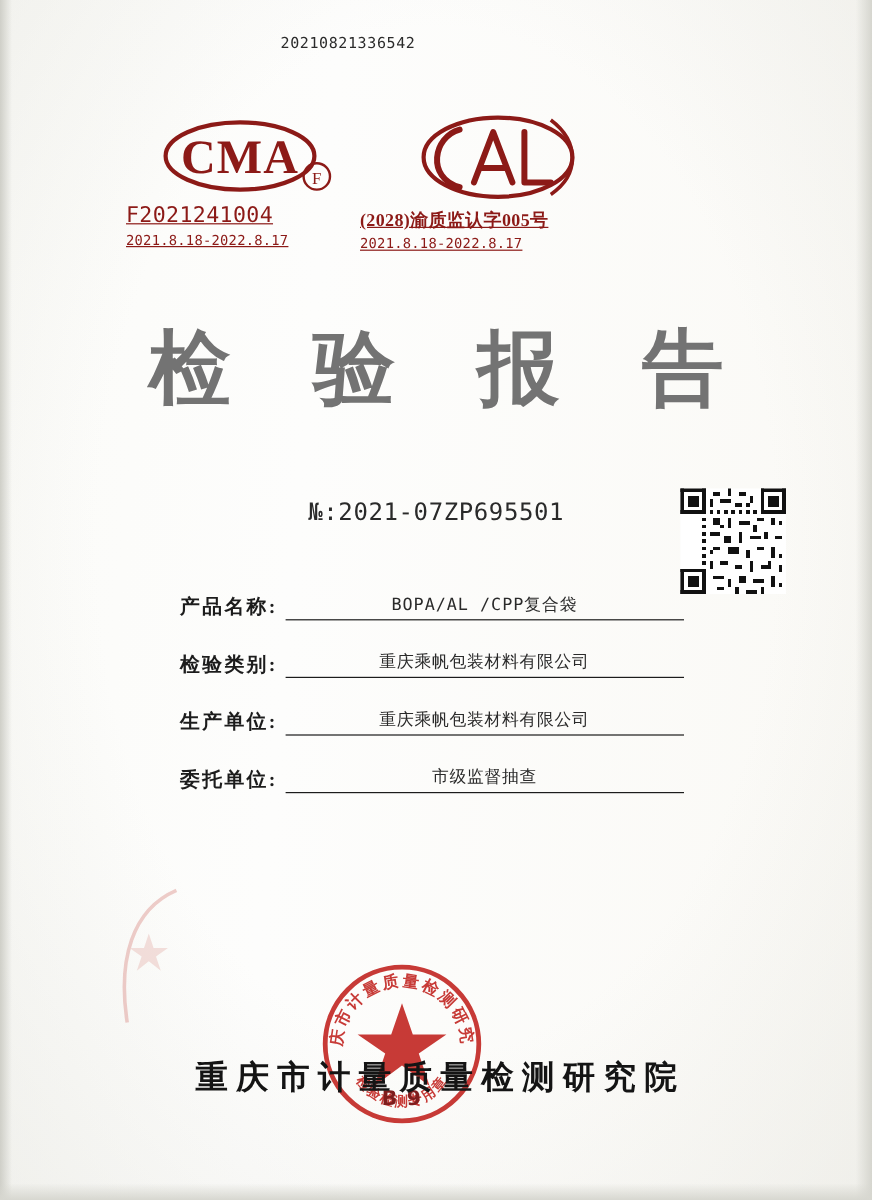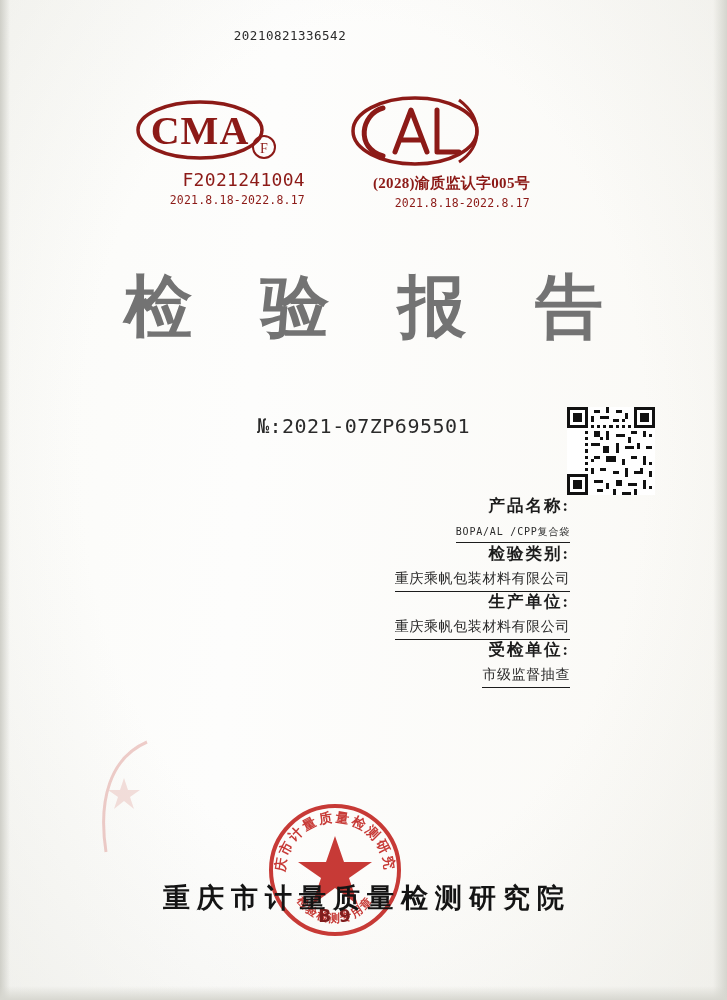--- a/index.html
+++ b/index.html
@@ -66,22 +66,23 @@
     text-align: center;
     font-family: "DejaVu Sans Mono", monospace;
     font-size: 12.5px;
     letter-spacing: 0.5px;
     color: #2b2b2b;
   }
 
   
   .mark-block {
     position: absolute;
-    text-align: right;
+    text-align: left;
     color: #8c1a17;
+    text-decoration: underline;
   }
   #cma-block { left: 105px; top: 95px; width: 200px; }
   #cal-block { left: 300px; top: 92px; width: 230px; }
 
   .mark-logo { display: block; margin: 0 auto; }
   .mark-line1 {
     font-family: "DejaVu Sans Mono", monospace;
     font-size: 18px;
     color: #8c1a17;
     margin-top: 4px;
@@ -139,23 +140,22 @@
 
   
   #fields {
     position: absolute;
     left: 150px;
     top: 495px;
     width: 420px;
   }
   .field-row {
     display: flex;
-    align-items: flex-end;
+    align-items: flex-start;
     height: 48px;
-    flex-direction: column;
   }
   .field-label {
     font-family: "Liberation Serif", "DejaVu Serif", serif;
     font-size: 16.5px;
     font-weight: bold;
     color: #1c1c1c;
     letter-spacing: 2px;
     white-space: nowrap;
     padding-bottom: 4px;
   }
@@ -167,21 +167,21 @@
     margin-left: 6px;
   }
   .field-value {
     font-family: "Liberation Serif", "DejaVu Serif", serif;
     font-size: 14px;
     color: #2a2a2a;
     letter-spacing: 0.6px;
   }
   .field-value.mono {
     font-family: "DejaVu Sans Mono", monospace;
-    font-size: 10px;
+    font-size: 14px;
     letter-spacing: 0.8px;
   }
 
   
   #institute {
     position: absolute;
     top: 880px;
     left: 0;
     width: 727px;
     text-align: center;
@@ -410,21 +410,21 @@
 
     <div class="field-row">
       <span class="field-label">生产单位:</span>
       <span class="field-value-wrap">
         <span class="field-value">重庆乘帆包装材料有限公司</span>
       </span>
     </div>
 
 
     <div class="field-row">
-      <span class="field-label">受检单位:</span>
+      <span class="field-label">委托单位:</span>
       <span class="field-value-wrap">
         <span class="field-value">市级监督抽查</span>
       </span>
     </div>
 
   </div>
 
   <svg id="ghost-stamp" viewBox="0 0 60 120" xmlns="http://www.w3.org/2000/svg">
     <path d="M55,2 C18,18 6,60 14,112" fill="none" stroke="#d06a62" stroke-width="3"></path>
     <polygon points="32,38 36,50 48,50 38,57 42,69 32,61 22,69 26,57 16,50 28,50" fill="#d98a82" opacity="0.8"></polygon>

